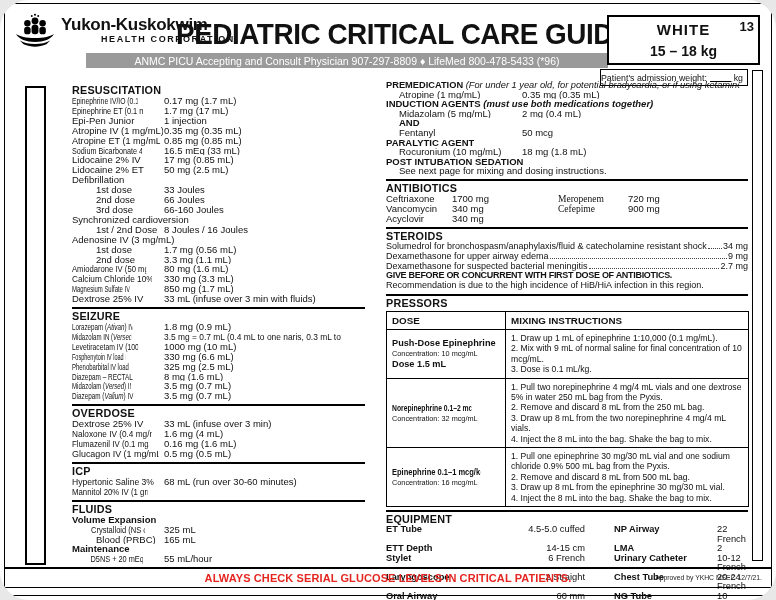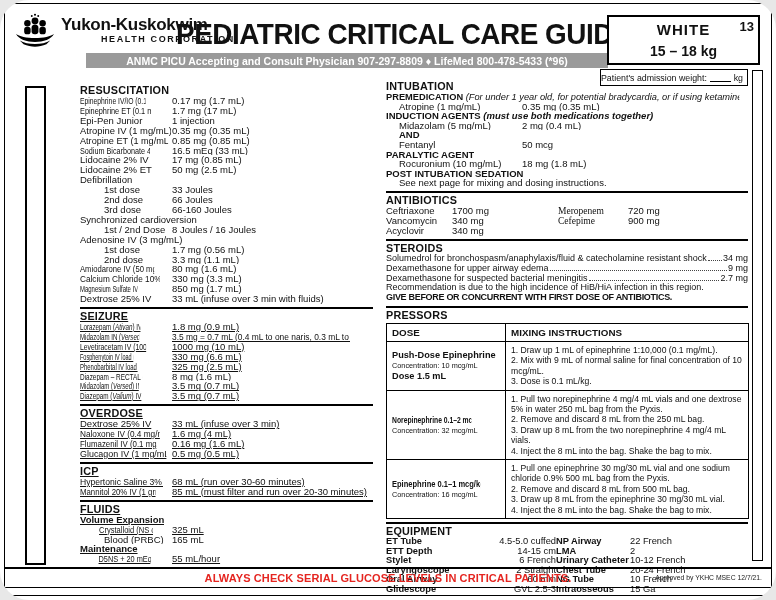--- a/index.html
+++ b/index.html
@@ -9,21 +9,21 @@
         border:1.5px solid #000;border-radius:8px;pointer-events:none;}
 
   
   .logo{position:absolute;left:14px;top:11px;display:flex;align-items:center;gap:5px;}
   .logo svg{display:block;}
   .org-name{font-size:17px;font-weight:bold;letter-spacing:-0.3px;line-height:18px;}
   .org-sub{font-size:9px;font-weight:bold;letter-spacing:1.6px;line-height:11px;padding-left:40px;}
   .title{position:absolute;left:176px;top:17px;font-size:30px;font-weight:bold;white-space:nowrap;
         letter-spacing:-0.5px;transform:scaleX(0.93);transform-origin:left top;}
   .contact-bar{position:absolute;left:86px;top:53px;width:522px;height:15px;background:#9a9a9a;
-        color:#fff;font-weight:bold;font-size:10.5px;display:flex;align-items:center;justify-content:center;white-space:nowrap;}
+        color:#fff;font-weight:normal;font-size:10.5px;display:flex;align-items:center;justify-content:center;white-space:nowrap;}
   .white-box{position:absolute;left:607px;top:15px;width:153px;height:50px;border:2px solid #000;
         box-sizing:border-box;text-align:center;background:#fff;}
   .white-label{margin-top:4px;font-size:15px;font-weight:bold;letter-spacing:1px;}
   .weight-range{margin-top:5px;font-size:14px;font-weight:bold;text-align:center;}
   .page-num{position:absolute;top:2px;right:4px;font-size:13px;font-weight:bold;}
   .admission-box{position:absolute;left:600px;top:69px;width:148px;height:17px;border:1px solid #000;
         box-sizing:border-box;font-size:8.8px;display:flex;align-items:center;justify-content:flex-end;
         padding-right:4px;white-space:nowrap;}
   .blank-line{display:inline-block;width:32px;height:8px;border-bottom:1px solid #000;margin:0 3px;}
 
@@ -35,22 +35,22 @@
   .sec-title{font-size:10.8px;font-weight:bold;letter-spacing:0.2px;line-height:12px;}
   .row{display:flex;align-items:baseline;font-size:9.5px;line-height:9.9px;}
   .lab{flex:none;display:inline-block;width:92px;white-space:nowrap;overflow:hidden;box-sizing:border-box;}
   .val{flex:1;min-width:0;white-space:nowrap;overflow:hidden;}
   .row.indent .lab{padding-left:24px;}
   .row.bold .lab{font-weight:bold;}
   .row:has(.val:empty) .lab{width:auto;max-width:100%;}
   .it{font-style:italic;}
   .bd{font-weight:bold;}
 
-  .col-left{position:absolute;left:80px;top:84px;width:293px;}
-  .sec + .sec{border-top:2.5px solid #000;margin-top:3px;padding-top:1px;text-decoration:underline;}
+  .col-left{position:absolute;left:72px;top:84px;width:293px;}
+  .sec + .sec{border-top:2.5px solid #000;margin-top:3px;padding-top:1px;}
 
   .col-right{position:absolute;left:386px;top:80px;width:362px;}
   .col-right .row{line-height:9.6px;}
   .col-right .lab{width:136px;}
   .col-right .row.indent .lab{padding-left:13px;}
   .rblock + .rblock{border-top:2.5px solid #000;margin-top:3px;padding-top:1px;}
 
   
   .ab-row{display:flex;font-size:9.5px;line-height:10px;}
   .ab-n1{flex:none;width:66px;}
@@ -72,21 +72,21 @@
   .ptable th,.ptable td{border:1.4px solid #000;padding:3px 5px;text-align:left;vertical-align:middle;}
   .ptable th{font-size:9.8px;font-weight:bold;padding:3px 5px;}
   .p-name{font-weight:bold;font-size:9.2px;white-space:nowrap;overflow:hidden;display:block;}
   .p-conc{font-size:7.3px;margin-top:1px;}
   .p-dose{font-weight:bold;font-size:9.2px;margin-top:1px;}
   .p-conc:empty,.p-dose:empty{display:none;}
   .p-steps-cell{vertical-align:top;}
   .p-step{font-size:8.6px;line-height:10.4px;}
 
   
-  .eq-row{display:flex;font-size:9.3px;line-height:9.5px;}
+  .eq-row{display:flex;font-size:9.3px;line-height:9.5px;gap:29px;}
   .eq-l1{flex:none;width:64px;font-weight:bold;}
   .eq-v1{flex:none;width:106px;text-align:right;}
   .eq-l2{flex:none;display:inline-block;width:74px;font-weight:bold;white-space:nowrap;overflow:hidden;}
   .eq-v2{flex:1;}
 
   
   .footer{position:absolute;left:4px;right:4px;top:567px;height:21px;border-top:2px solid #000;
         border-bottom:1.5px solid #000;box-sizing:border-box;display:flex;align-items:center;justify-content:center;}
   .warning{color:#e52520;font-weight:bold;font-size:11px;letter-spacing:0.1px;}
   .approval{position:absolute;right:10px;top:5px;font-size:6.8px;color:#222;}
@@ -289,21 +289,20 @@
       <section class="sec">
         <div class="sec-title">ICP</div>
         <div>
 
         <div class="row">
               <span class="lab fit" style="transform-origin: left center; transform: scaleX(0.902);">Hypertonic Saline 3% IV</span>
               <span class="val fit">68 mL (run over 30-60 minutes)</span>
             </div>
           <div class="row">
               <span class="lab fit" style="transform-origin: left center; transform: scaleX(0.821);">Mannitol 20% IV (1 gm/kg)</span>
-              <span class="val fit">85 mL (must filter and run over 20-30 minutes)</span>
             </div>
         </div>
       </section>
       <section class="sec">
         <div class="sec-title">FLUIDS</div>
         <div>
 
         <div class="row bold">
               <span class="lab fit">Volume Expansion</span>
               <span class="val fit"></span>
@@ -324,21 +323,20 @@
               <span class="lab fit" style="transform-origin: left center; transform: scaleX(0.773);">D5NS + 20 mEq KCl/L</span>
               <span class="val fit">55 mL/hour</span>
             </div>
         </div>
       </section>
     </div>
 
   <div class="col-right">
 
     <section class="rblock">
-      <div class="sec-title">INTUBATION</div>
       <div>
 
       <div class="row">
             <span class="lab fit" style="transform-origin: left center; transform: scaleX(0.976);"><span class="bd">PREMEDICATION </span><span class="it">(For under 1 year old, for potential bradycardia, or if using ketamine.)</span></span>
             <span class="val fit"></span>
           </div>
           <div class="row indent">
             <span class="lab fit">Atropine (1 mg/mL)</span>
             <span class="val fit">0.35 mg (0.35 mL)</span>
           </div>
@@ -414,27 +412,27 @@
           <div class="st-line">
             <span class="st-text fit">Dexamethasone for upper airway edema</span>
             <span class="st-lead"></span>
             <span class="st-dose">9 mg</span>
           </div>
           <div class="st-line">
             <span class="st-text fit">Dexamethasone for suspected bacterial meningitis</span>
             <span class="st-lead"></span>
             <span class="st-dose">2.7 mg</span>
           </div>
+          <div class="st-line bold">
+            <span class="st-text fit">GIVE BEFORE OR CONCURRENT WITH FIRST DOSE OF ANTIBIOTICS.</span>
+
+            <span class="st-dose"></span>
+          </div>
           <div class="st-line">
             <span class="st-text fit">Recommendation is due to the high incidence of HiB/HiA infection in this region.</span>
-
-            <span class="st-dose"></span>
-          </div>
-          <div class="st-line bold">
-            <span class="st-text fit">GIVE BEFORE OR CONCURRENT WITH FIRST DOSE OF ANTIBIOTICS.</span>
 
             <span class="st-dose"></span>
           </div>
         </div>
     </section>
 
     <section class="rblock">
       <div class="sec-title">PRESSORS</div>
       <table class="ptable">
         <colgroup>

